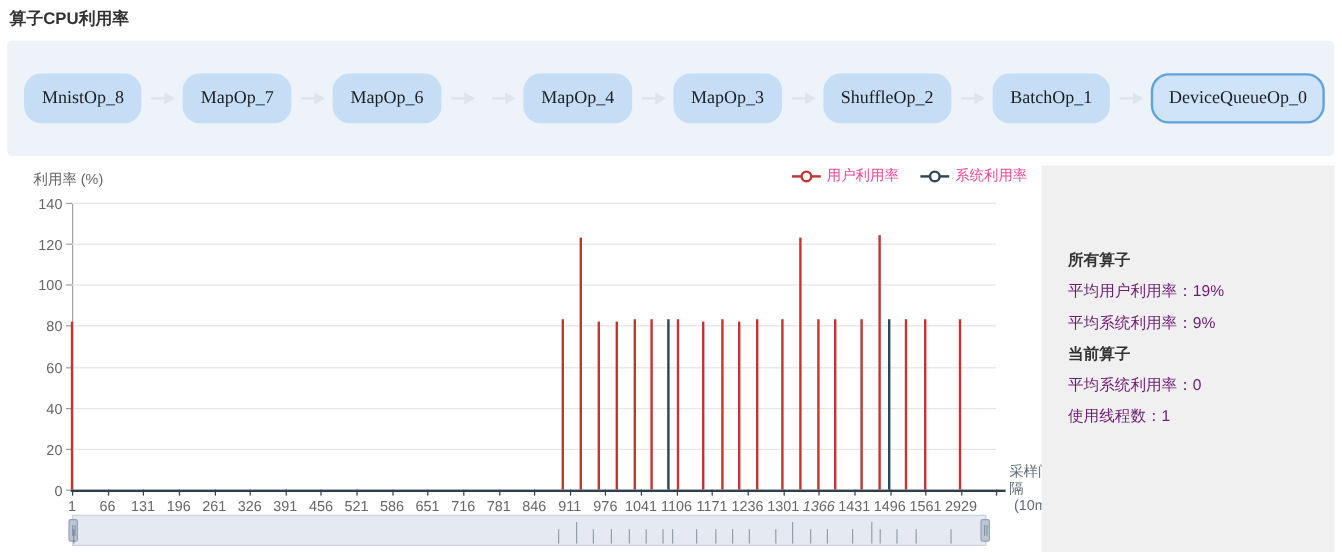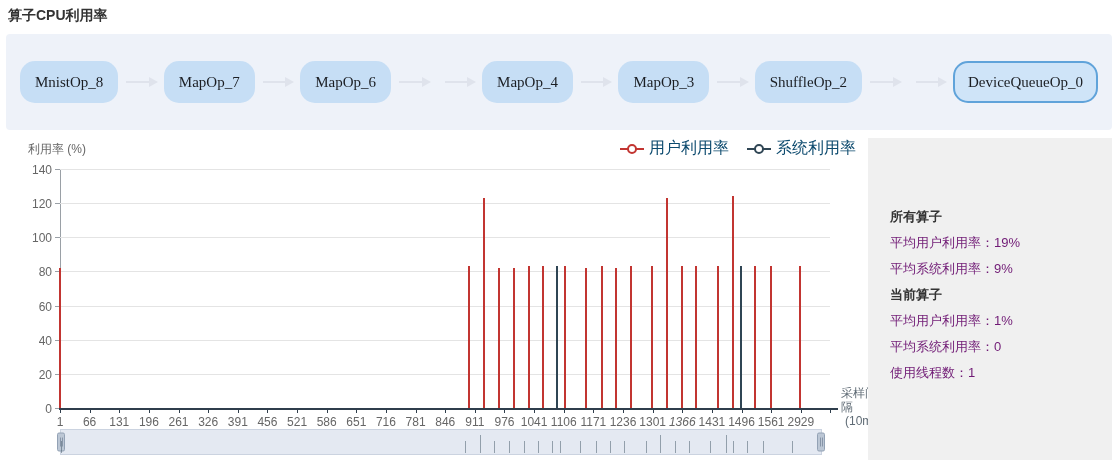--- a/index.html
+++ b/index.html
@@ -15,21 +15,21 @@
   .pl-arrow::after { content:''; position:absolute; right:-2px; top:-6px; width:0; height:0; border-left:9px solid #dfe3ec; border-top:5px solid transparent; border-bottom:5px solid transparent; }
 
   
   .chart-section { position:absolute; left:0; top:135px; width:866px; height:325px; background:#fff; }
   .y-axis-name { position:absolute; left:28px; top:6px; font-size:12px; color:#666; }
   .legend { position:absolute; top:3px; right:10px; display:flex; align-items:center; }
   .legend-item { display:flex; align-items:center; margin-left:18px; cursor:pointer; }
   .legend-marker { position:relative; width:24px; height:10px; margin-right:5px; }
   .legend-marker .lm-line { position:absolute; left:0; right:0; top:4px; height:2px; }
   .legend-marker .lm-circle { position:absolute; left:7px; top:0; width:10px; height:10px; border-radius:50%; background:#fff; border:2px solid; }
-  .legend-label { font-size:16px; color:#0c4a6e; }
+  .legend-label { font-size:12px; color:#ec4899; }
 
   .plot { position:absolute; left:60px; top:34px; width:770px; height:239px; }
   .gridline { position:absolute; left:0; width:100%; height:1px; background:#e4e4e4; }
   .y-axis-line { position:absolute; left:0; top:0; bottom:0; width:1px; background:#9aa0a6; }
   .y-tick { position:absolute; left:-5px; width:5px; height:1px; background:#9aa0a6; }
   .y-label { position:absolute; right:100%; margin-right:8px; transform:translateY(-6px); font-size:12px; color:#666; white-space:nowrap; }
   .x-axis-line { position:absolute; left:-1px; bottom:-2px; width:779px; height:2px; background:#2f3e4c; }
   .x-tick { position:absolute; top:100%; width:1px; height:5px; background:#2f3e4c; }
   .x-label { position:absolute; top:100%; margin-top:7px; transform:translateX(-50%); font-size:12px; color:#666; }
   .bar { position:absolute; bottom:0; width:2px; }
@@ -61,20 +61,21 @@
     <div class="pl-arrow"></div>
     <div class="pl-node">MapOp_6</div>
     <div class="pl-arrow"></div>
     <div class="pl-arrow"></div>
     <div class="pl-node">MapOp_4</div>
     <div class="pl-arrow"></div>
     <div class="pl-node">MapOp_3</div>
     <div class="pl-arrow"></div>
     <div class="pl-node">ShuffleOp_2</div>
     <div class="pl-arrow"></div>
+    <div class="pl-node">BatchOp_1</div>
     <div class="pl-arrow"></div>
     <div class="pl-node selected">DeviceQueueOp_0</div>
   </div>
 
 <div class="chart-section">
   <div class="y-axis-name">利用率 (%)</div>
   <div class="legend">
       <div class="legend-item">
         <span class="legend-marker">
           <span class="lm-line" style="background:#c23531"></span>
@@ -224,16 +225,15 @@
       <div class="dz-shadow-tick" style="left: 490.918px; height: 11.8571px;"></div>
       <div class="dz-shadow-tick" style="left: 672.256px; height: 11.8571px;"></div>
     </div>
 </div>
 
 <div class="stats-panel">
     <div class="sp-title">所有算子</div>
     <div class="sp-row"><span>平均用户利用率：</span><span>19%</span></div>
     <div class="sp-row"><span>平均系统利用率：</span><span>9%</span></div>
     <div class="sp-title">当前算子</div>
-    <div class="sp-row"><span>平均用户利用率：</span><span>1%</span></div>
     <div class="sp-row"><span>平均系统利用率：</span><span>0</span></div>
     <div class="sp-row"><span>使用线程数：</span><span>1</span></div>
   </div>
 
 </body></html>

